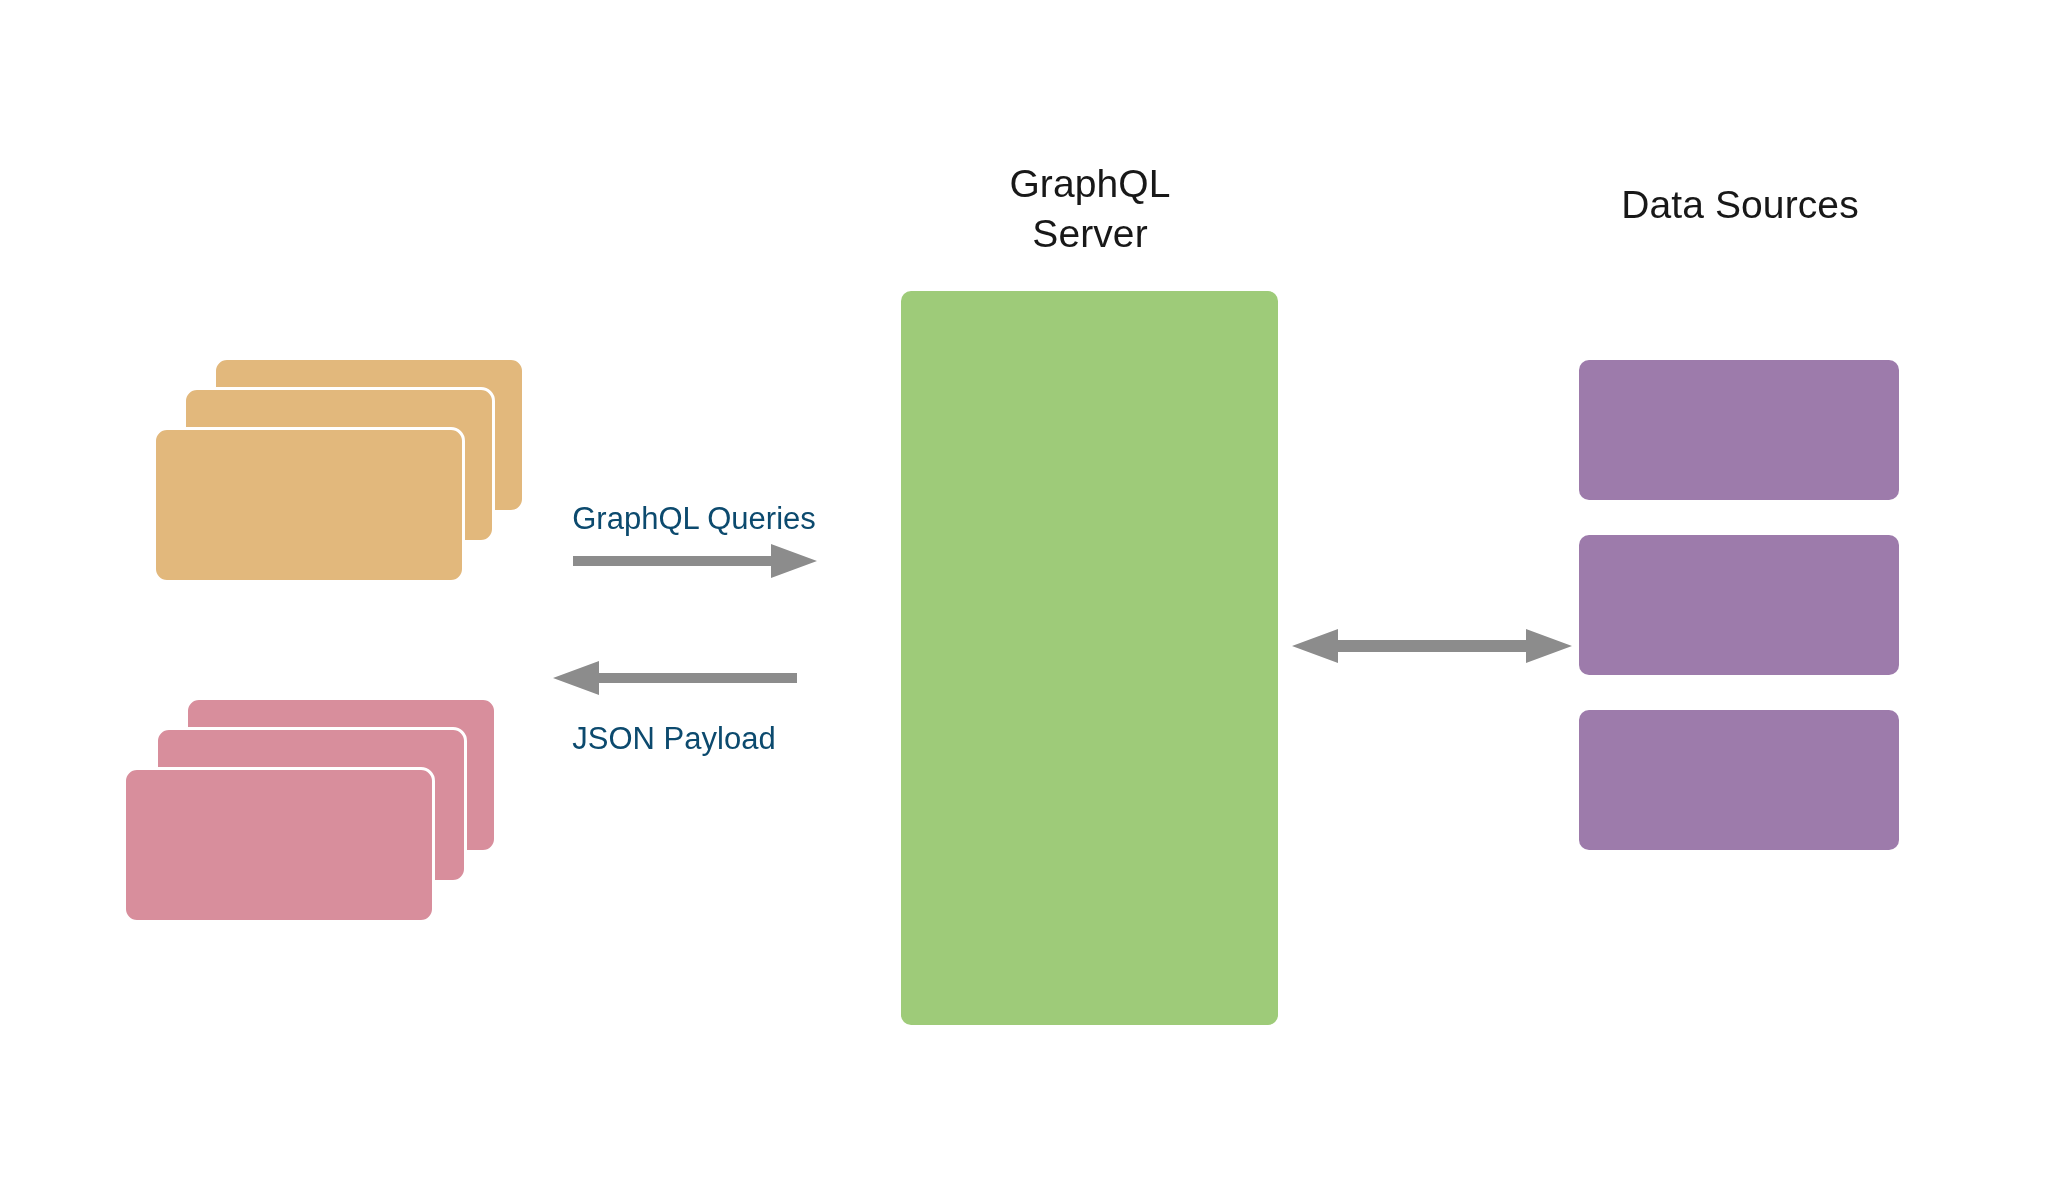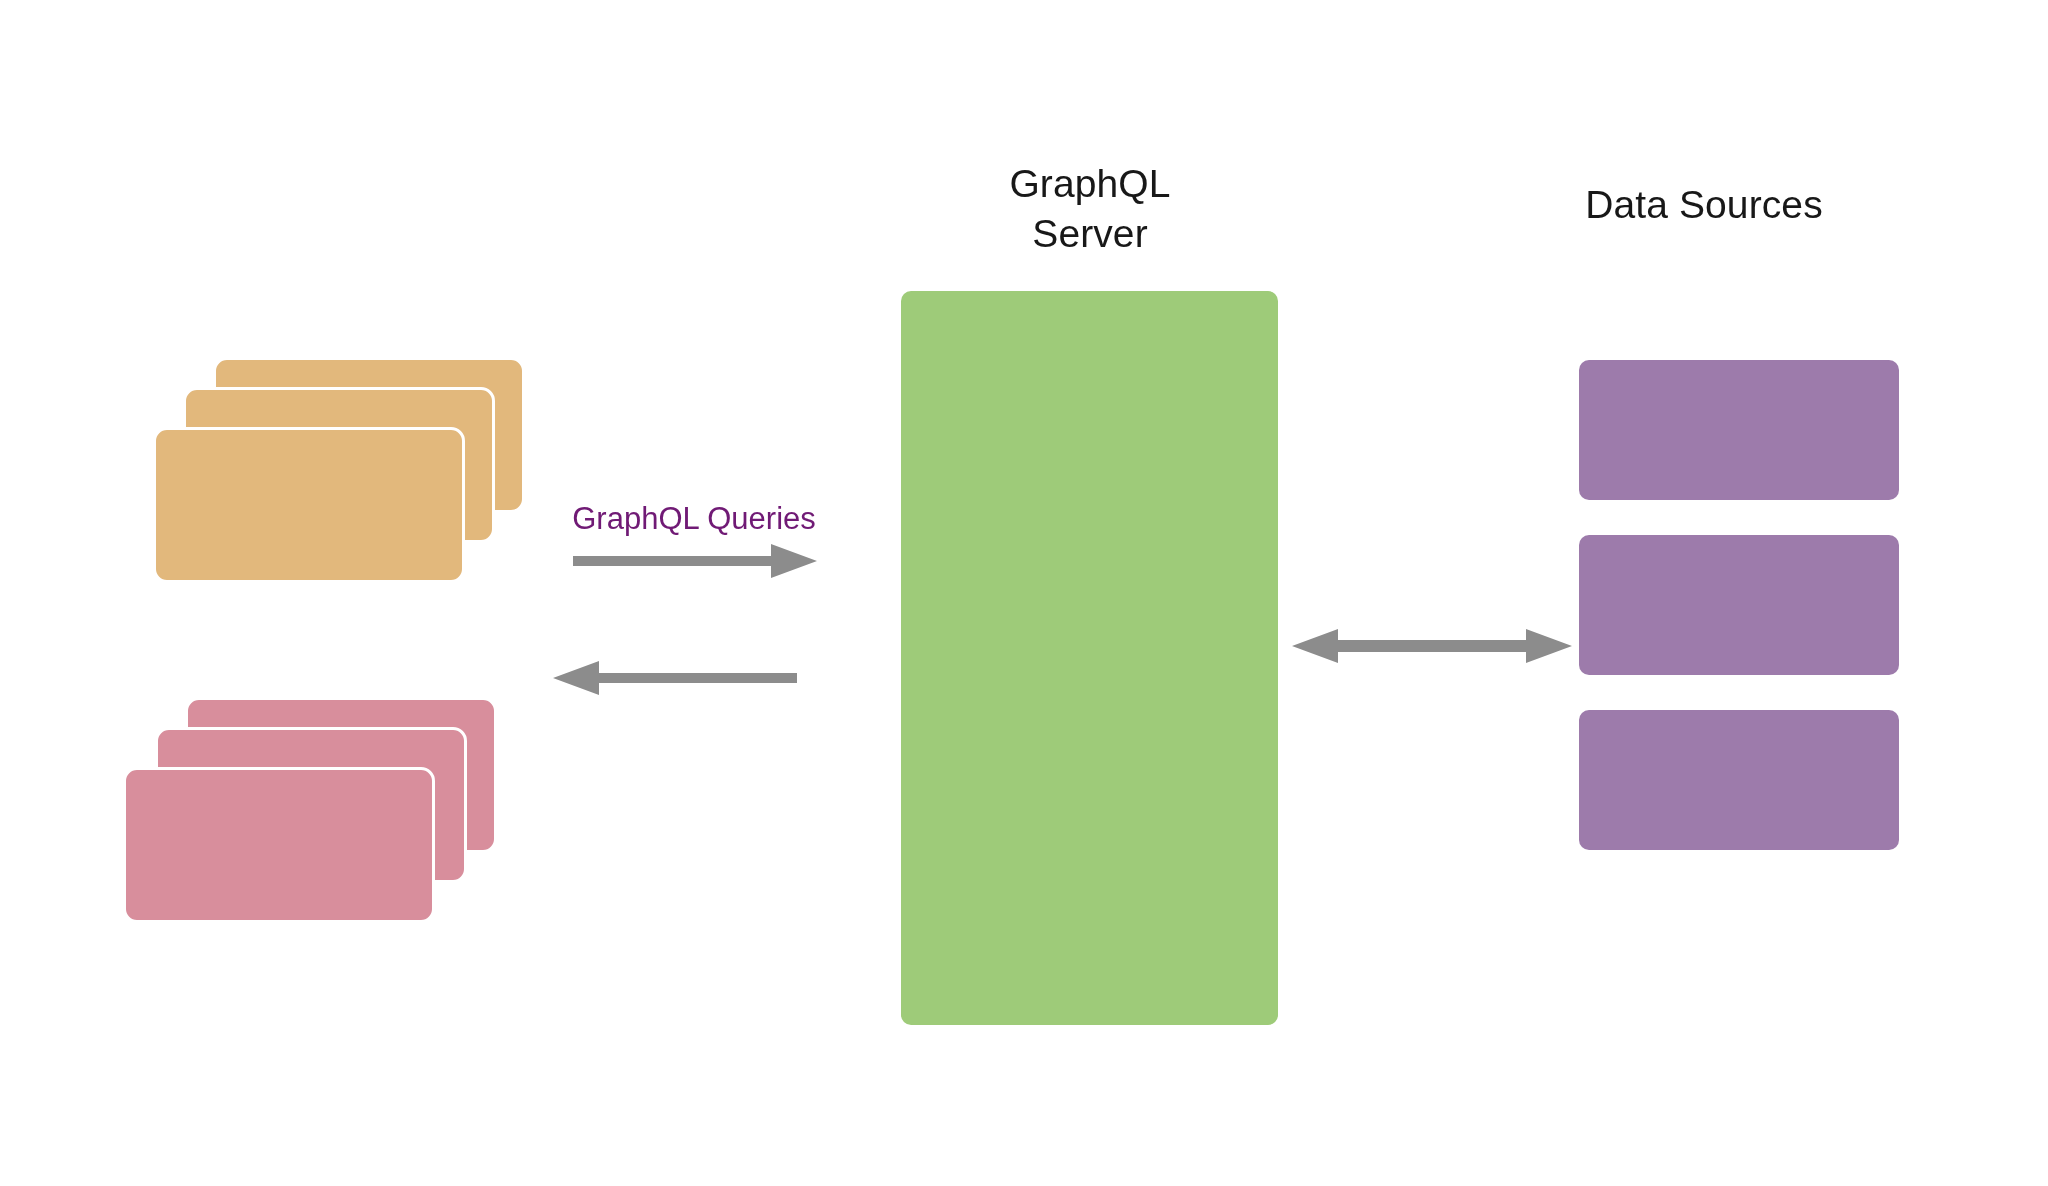--- a/index.html
+++ b/index.html
@@ -26,21 +26,21 @@
     text-align: center;
     color: #181818;
     font-size: 39px;
     line-height: 1.28;
     font-weight: 400;
     letter-spacing: 0.1px;
     white-space: pre-line;
   }
   #title-clients  { left: 130px;  top: 148px; width: 320px; }
   #title-server   { left: 930px;  top: 159px; width: 320px; }
-  #title-sources  { left: 1544px; top: 180px; width: 320px; }
+  #title-sources  { left: 1580px; top: 180px; width: 320px; }
 
   
   .stack { position: absolute; }
   .card {
     position: absolute;
     width: 312px;
     height: 156px;
     border-radius: 14px;
     box-sizing: border-box;
     border: 3px solid #ffffff;
@@ -86,21 +86,21 @@
 
   
   .arrow-svg { position: absolute; overflow: visible; }
   #arrow-queries-svg  { left: 573px;  top: 542px; }
   #arrow-payload-svg  { left: 553px;  top: 659px; }
   #arrow-sources-svg  { left: 1292px; top: 625px; }
 
   
   .arrow-label {
     position: absolute;
-    color: #701a75;
+    color: #0c4a6e;
     font-size: 31px;
     line-height: 1.2;
     text-align: center;
     white-space: nowrap;
   }
   #label-queries { left: 519px; top: 500px; width: 350px; }
   #label-payload { left: 499px; top: 720px; width: 350px; }
 </style>
 </head>
 <body>
@@ -132,18 +132,19 @@
   <div id="source-box-3" class="source-box"></div>
 
   <svg id="arrow-queries-svg" class="arrow-svg" width="244" height="38" viewBox="0 0 244 38">
     <polygon points="0,14 198,14 198,2 244,19 198,36 198,24 0,24" fill="#8c8c8c"></polygon>
   </svg>
   <div id="label-queries" class="arrow-label">GraphQL Queries</div>
 
   <svg id="arrow-payload-svg" class="arrow-svg" width="244" height="38" viewBox="0 0 244 38">
     <polygon points="244,14 46,14 46,2 0,19 46,36 46,24 244,24" fill="#8c8c8c"></polygon>
   </svg>
+  <div id="label-payload" class="arrow-label">JSON Payload</div>
 
   <svg id="arrow-sources-svg" class="arrow-svg" width="280" height="42" viewBox="0 0 280 42">
     <polygon points="0,21 46,4 46,15 234,15 234,4 280,21 234,38 234,27 46,27 46,38" fill="#8c8c8c"></polygon>
   </svg>
 
 </div>
 
 </body></html>

